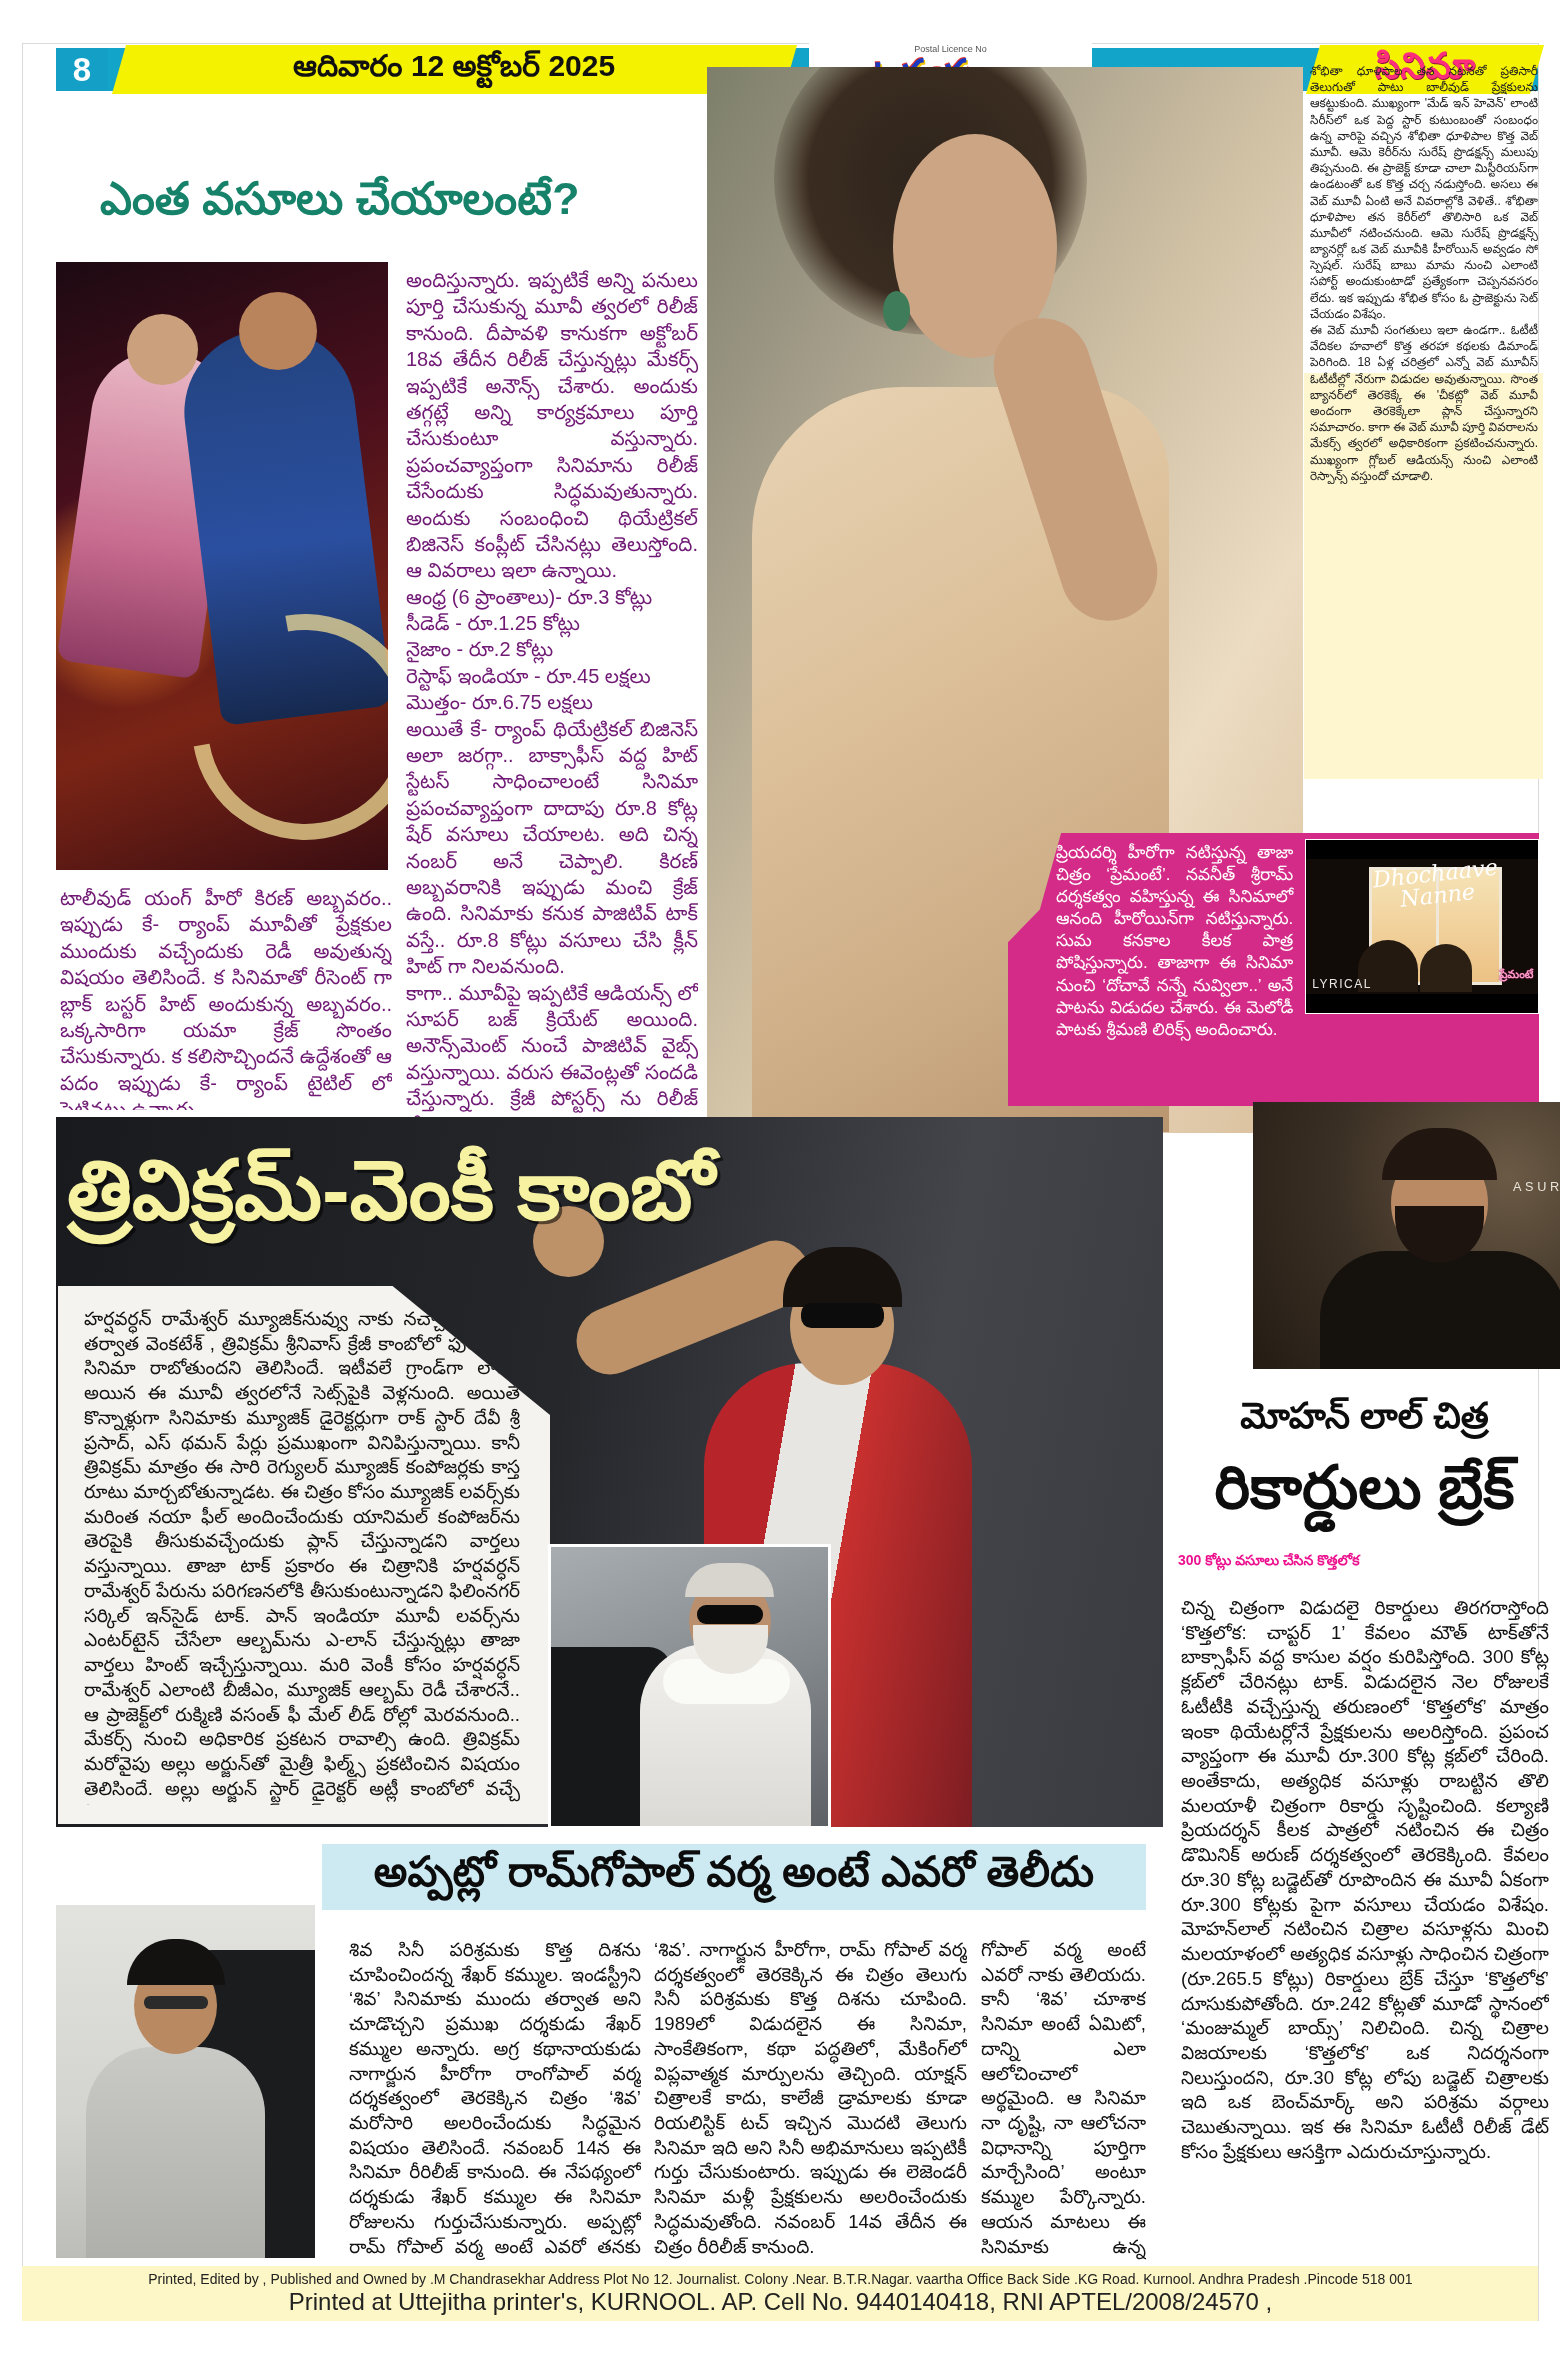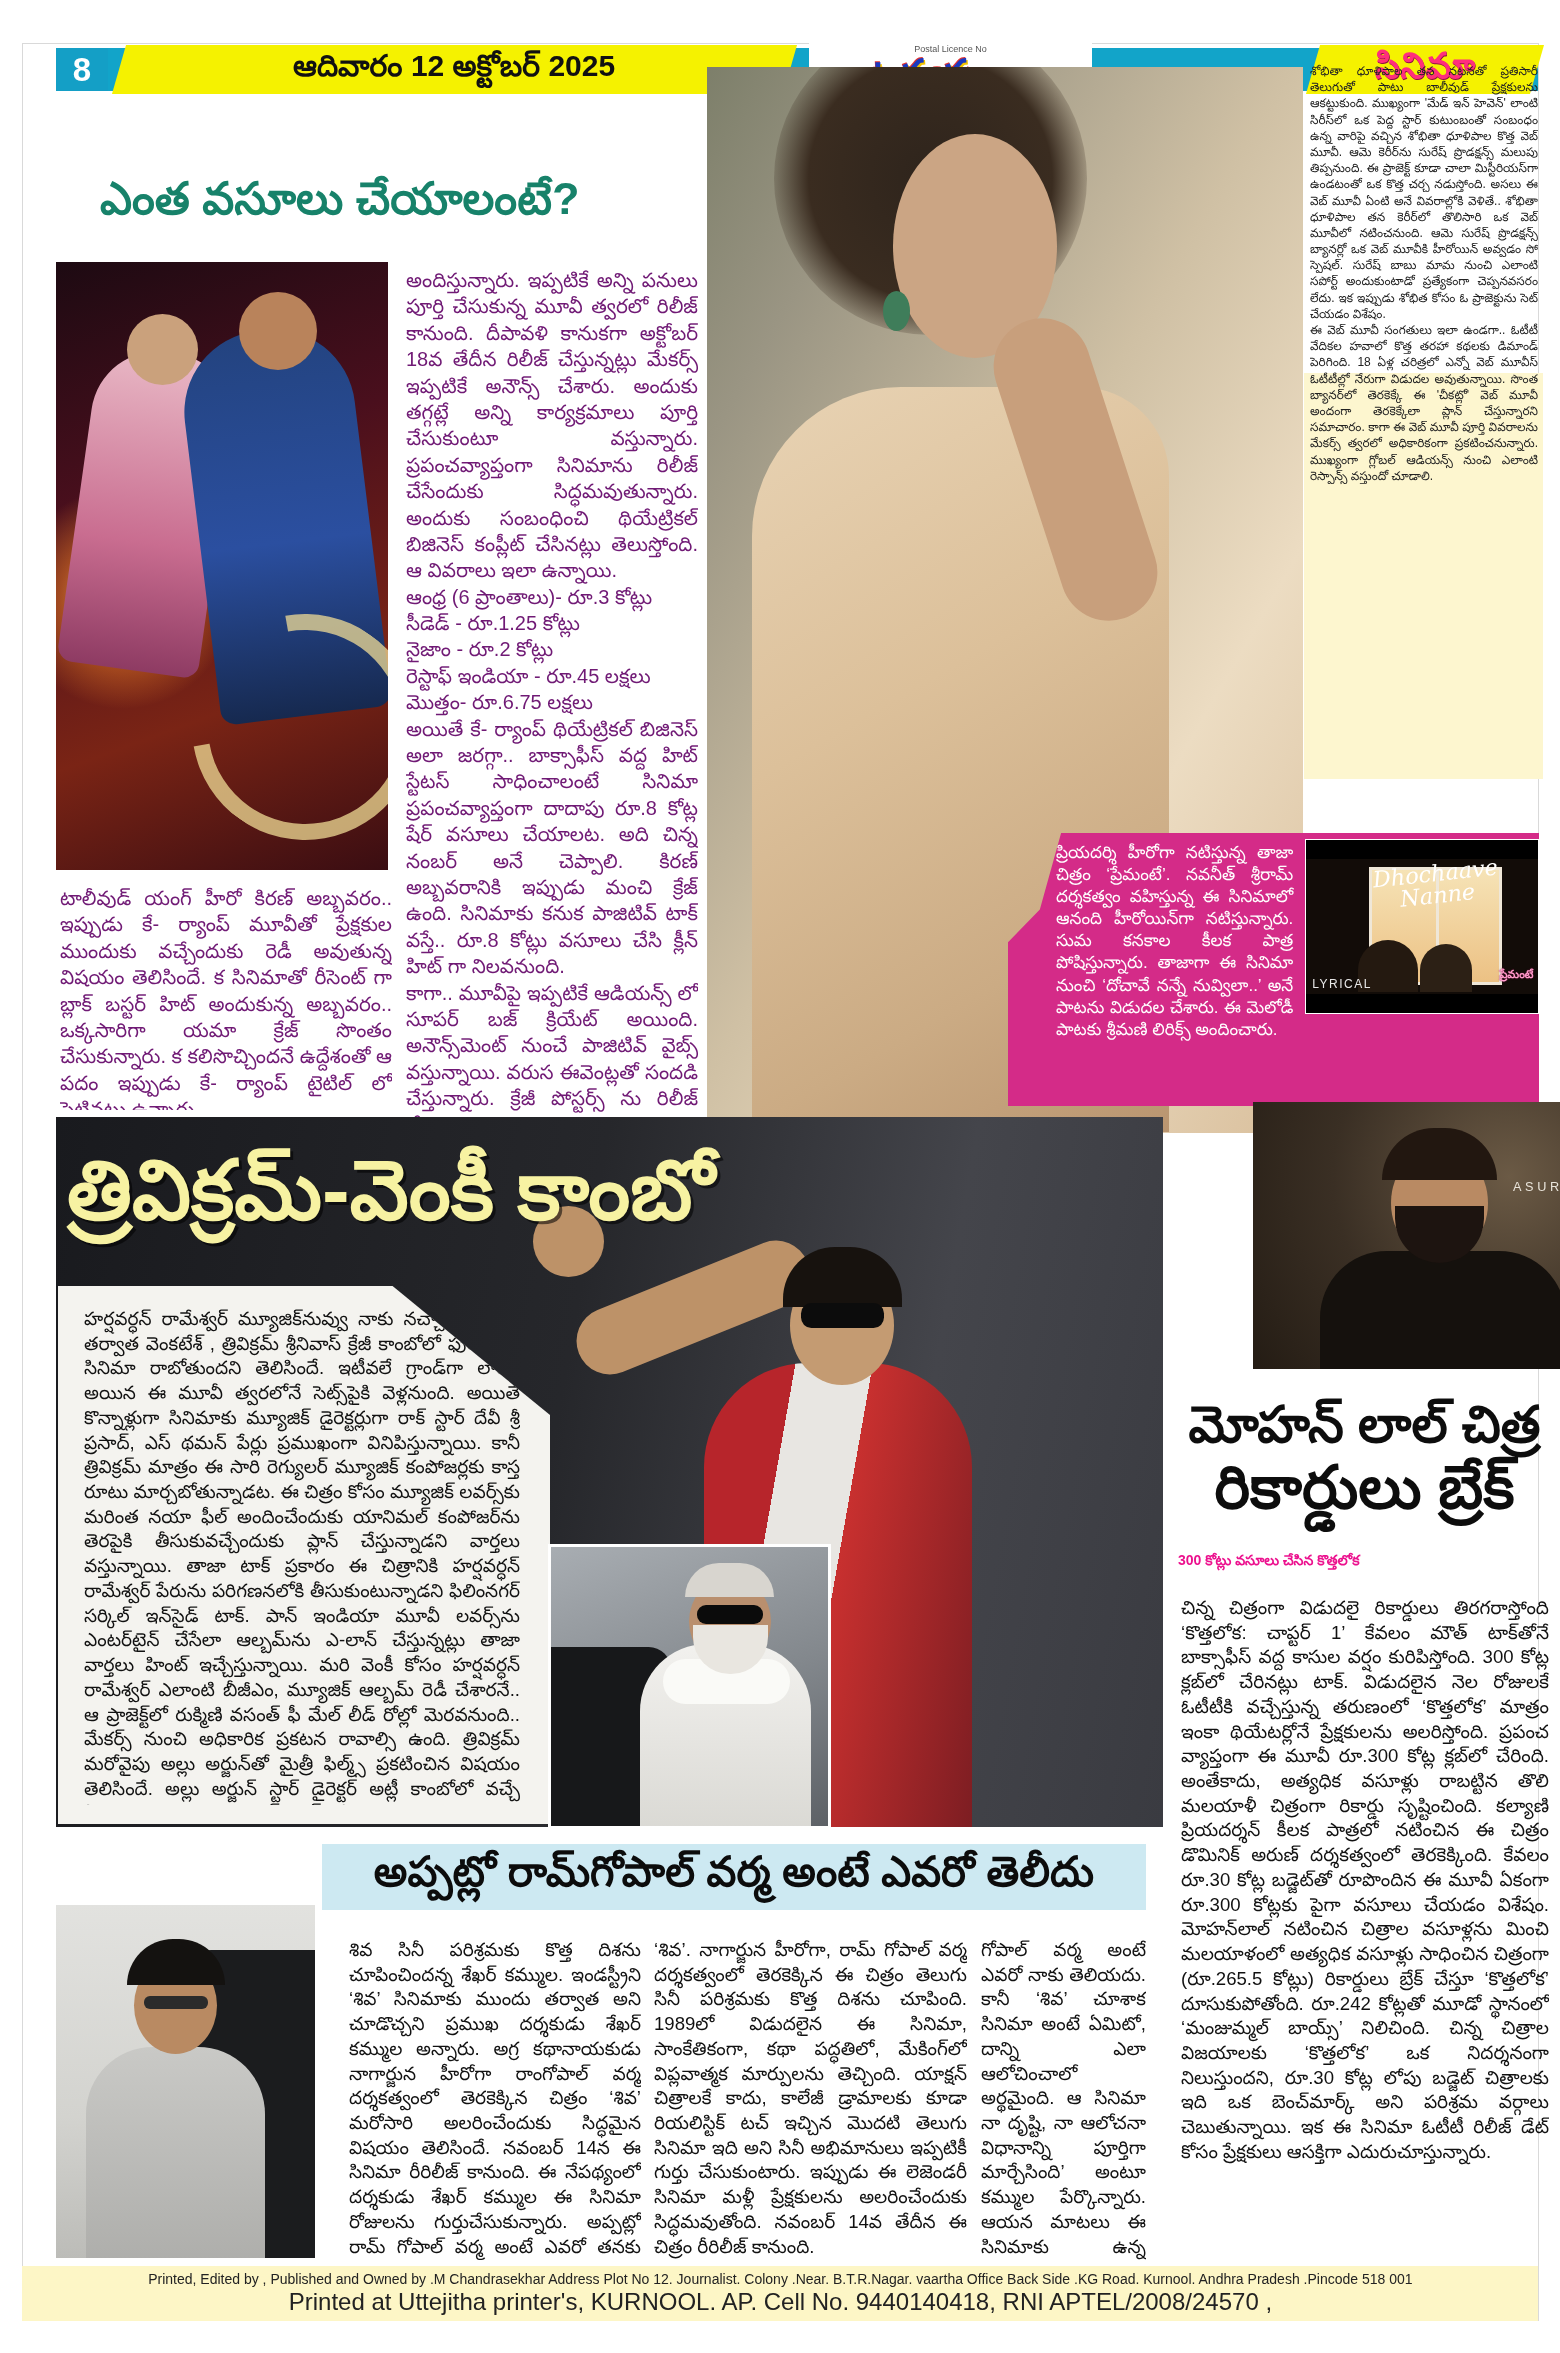--- a/index.html
+++ b/index.html
@@ -104,21 +104,21 @@
   .in-glass{position:absolute;left:146px;top:58px;width:66px;height:19.4px;border-radius:9px;background:#0b0b0b;}
   .in-scarf{position:absolute;left:112px;top:112px;width:127px;height:45px;border-radius:22.4px;background:#fafaf7;}
   
   .moh-photo{position:absolute;left:1253px;top:1102px;width:356px;height:267px;overflow:hidden;
     background:radial-gradient(circle at 72% 28%,#6b5a45 0%,#3a2f24 55%,#241c14 100%);}
   .mo-body{position:absolute;left:67px;top:149px;width:246px;height:134px;border-radius:67px 67px 0 0;background:#15110d;}
   .mo-head{position:absolute;left:138px;top:45px;width:97px;height:112px;border-radius:50%;background:#b98a63;}
   .mo-hair{position:absolute;left:129px;top:26px;width:115px;height:52px;border-radius:52px 52px 0 0;background:#221710;}
   .mo-beard{position:absolute;left:142px;top:104px;width:89px;height:57px;border-radius:0 0 45px 45px;background:#1d1410;}
   .mo-label{position:absolute;right:21px;top:78px;color:#e9e4da;font-size:12.7px;letter-spacing:3.7px;}
-  .moh-h1{position:absolute;left:1178px;top:1395px;width:373px;text-align:center;font-size:51px;font-weight:bold;color:#0d0d0d;}
+  .moh-h1{position:absolute;left:1178px;top:1395px;width:373px;text-align:center;font-size:36px;font-weight:bold;color:#0d0d0d;}
   .moh-h2{position:absolute;left:1178px;top:1453px;width:373px;text-align:center;font-size:60px;font-weight:bold;color:#0d0d0d;}
   .moh-sub{position:absolute;left:1178px;top:1552px;width:373px;text-align:left;font-size:14px;font-weight:bold;color:#ec118e;}
   .moh-body{position:absolute;left:1181px;top:1596px;width:368px;height:660px;font-size:18.6px;line-height:1.33;
     text-align:justify;color:#111;overflow:hidden;}
   
   .siva-band{position:absolute;left:322px;top:1844px;width:824px;height:66px;background:#cde9f2;
     display:flex;align-items:center;justify-content:center;}
   .siva-band span{font-size:42px;font-weight:bold;color:#0c0c0c;}
   .sk-photo{position:absolute;left:56px;top:1905px;width:259px;height:353px;overflow:hidden;
     background:linear-gradient(#e2e2df 0%,#d3d3cf 60%,#bcbcb8 100%);}

